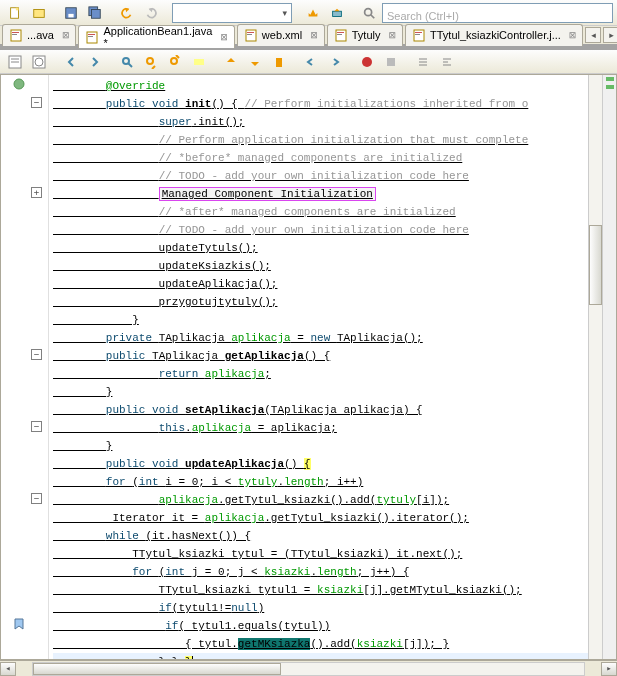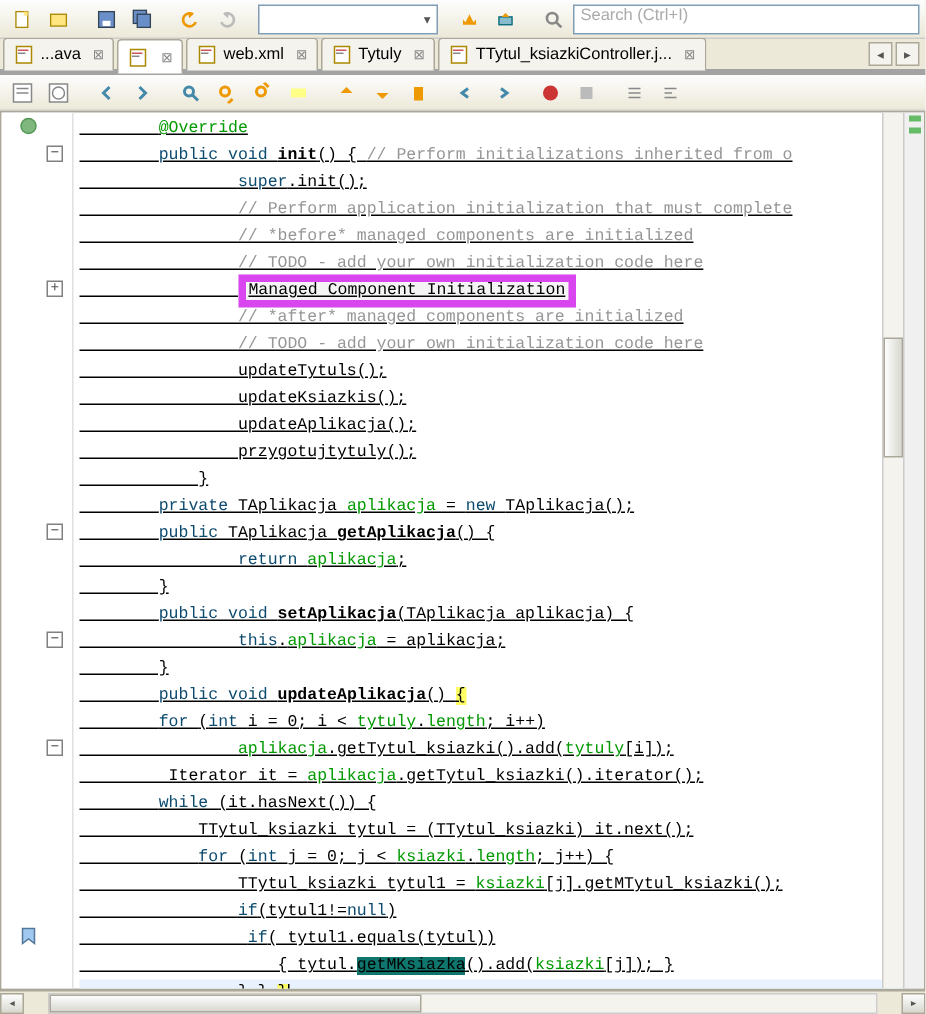--- a/index.html
+++ b/index.html
@@ -33,29 +33,29 @@
     border: 1px solid #7f9db5; background: #fff;
     font-family: sans-serif; font-size: 11px;
     display: flex; align-items: center; padding: 0 4px;
   }
   .combo .arrow { margin-left: auto; font-size: 9px; color: #555; }
   .search-box {
     flex: 1;
     height: 20px;
     border: 1px solid #7f9db5;
     background: #fff;
-    display: flex; align-items: flex-start;
+    display: flex; align-items: flex-end;
     padding: 0 4px; color: #aaa;
     font-family: sans-serif; font-size: 11px;
   }
   .tabbar {
     display: flex; align-items: center;
     height: 24px;
     background: #ece9d8;
-    border-bottom: 4px solid #a3a3a3;
+    border-bottom: 6px solid #a3a3a3;
     padding-left: 2px;
     font-family: Tahoma, sans-serif; font-size: 11px;
   }
   .tab {
     display: flex; align-items: center;
     height: 22px; padding: 0 6px;
     border: 1px solid #aca899;
     border-bottom: none;
     background: #f4f3ee;
     margin-right: 2px;
@@ -117,21 +117,21 @@
   }
   .ov-mark { position:absolute; width:8px; height:4px; left:3px; }
   .kw { color: #0c4a6e; }
   .str, .fn { font-weight: bold; }
   .cm { color: #969696; }
   .field { color: #009900; }
   .hl-y { background: #ffff66; }
   .hl-warn { background: #0f766e; }
   .hl-line { background: #e8f2fe; display:inline-block; width:100%;}
   .cursor { border-left: 1px solid #000; }
-  .boxed { border:5px solid #d946ef; padding:0 2px; background:#f4f4f4;}
+  .boxed { border:1px solid #d946ef; padding:0 2px; background:#f4f4f4;}
   .hscroll {
     height: 16px;
     background: #ece9d8;
     border-top: 1px solid #aca899;
     display:flex; align-items:center;
   }
   .hscroll .track { flex:1; height:14px; background:#f4f3ee; border:1px solid #ccc; margin:0 16px; position:relative;}
   .hscroll .thumb { position:absolute; left:0; top:0; height:100%; width:45%; background:linear-gradient(#fdfdfd,#d8d8d0); border:1px solid #aca899;}
   .hscroll .arr { width:16px; height:14px; background:linear-gradient(#fdfdfd,#d8d8d0); border:1px solid #aca899; display:flex;align-items:center;justify-content:center;font-size:9px;color:#555;}
   .vscroll {
@@ -230,20 +230,21 @@
         <span class="close">⊠</span>
       </div>
       <div class="tab active">
         <span>
           <svg width="14" height="14">
             <rect x="2" y="2" width="10" height="11" fill="#fff" stroke="#a80"></rect>
             <rect x="3" y="4" width="7" height="1" fill="#c55"></rect>
             <rect x="3" y="6" width="5" height="1" fill="#888"></rect>
           </svg>
         </span>
+        <span>ApplicationBean1.java *</span>
         <span class="close">⊠</span>
       </div>
       <div class="tab">
         <span>
           <svg width="14" height="14">
             <rect x="2" y="2" width="10" height="11" fill="#fff" stroke="#a80"></rect>
             <rect x="3" y="4" width="7" height="1" fill="#c55"></rect>
             <rect x="3" y="6" width="5" height="1" fill="#888"></rect>
           </svg>
         </span>

